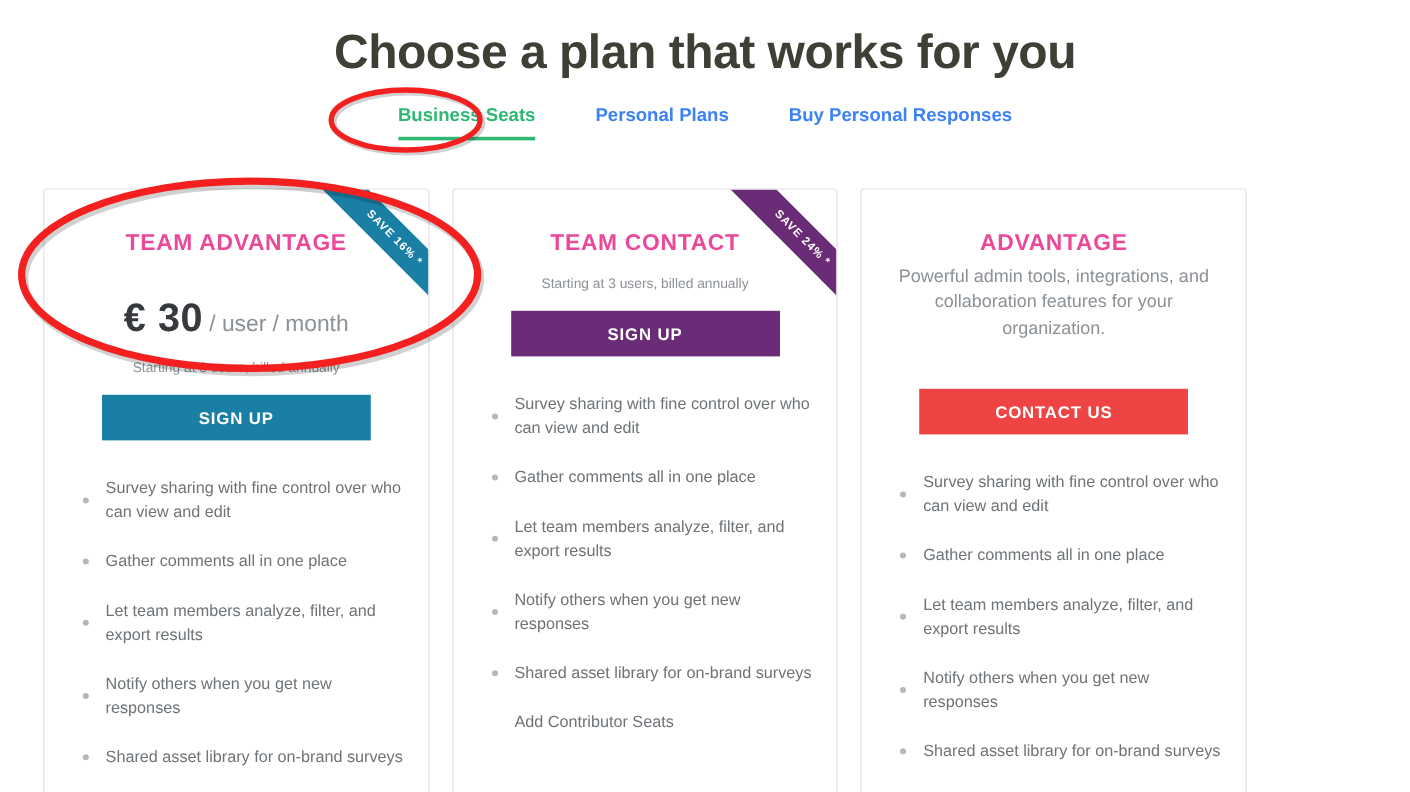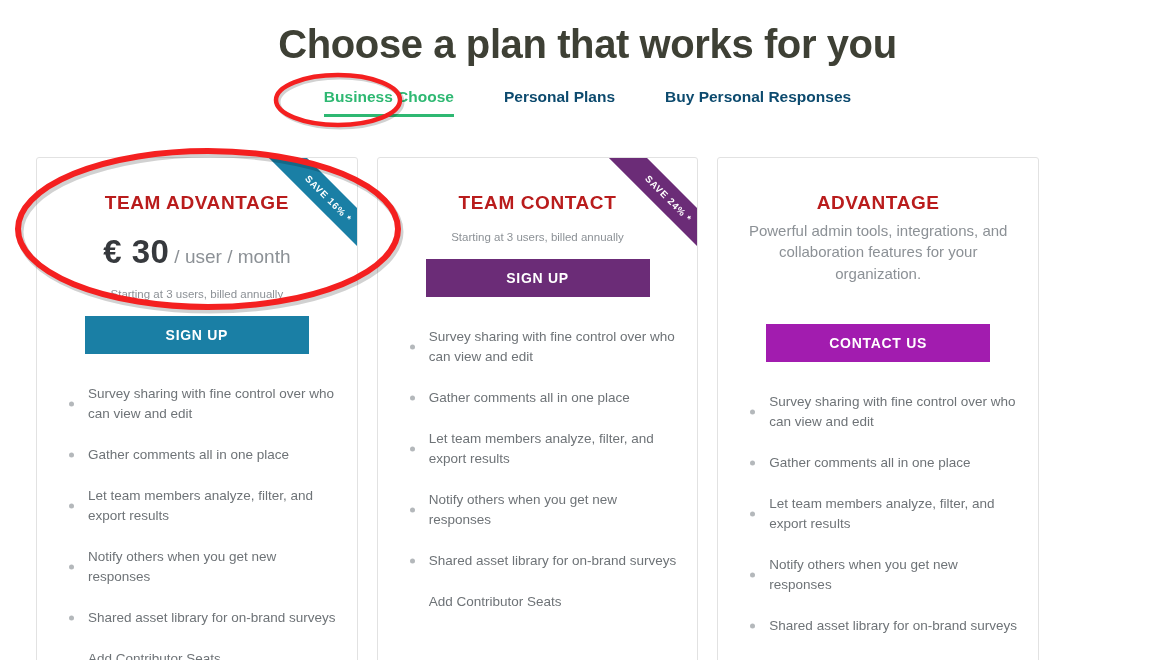--- a/index.html
+++ b/index.html
@@ -26,21 +26,21 @@
     position: absolute;
     top: 88px; left: 0; width: 1175px;
     display: flex;
     justify-content: center;
     align-items: flex-start;
     gap: 50px;
   }
   .tab {
     font-size: 15.5px;
     font-weight: bold;
-    color: #0c4a6e;
+    color: #3b82f6;
     padding-bottom: 9px;
     cursor: pointer;
     white-space: nowrap;
   }
   .tab.active { color: #2eb872; }
   .tab.active .tab-underline {
     display: block;
     height: 3px;
     background: #2eb872;
     margin-top: 8px;
@@ -63,24 +63,24 @@
     border-radius: 3px;
     background: #ffffff;
     overflow: hidden;
     padding-top: 34px;
   }
   .card-name {
     text-align: center;
     font-size: 19px;
     font-weight: bold;
     letter-spacing: 0.6px;
-    color: #b91c1c;
+    color: #ec4899;
   }
   .price-row {
-    margin-top: 19px;
+    margin-top: 32px;
     text-align: center;
     white-space: nowrap;
   }
   .price-main {
     font-size: 33px;
     font-weight: bold;
     color: #36393d;
     letter-spacing: 0.5px;
   }
   .price-unit {
@@ -175,21 +175,21 @@
   .annot-tab    { left: 270px; top: 72px;  width: 138px; height: 58px; }
 </style>
 </head>
 <body>
 
 <div class="page">
 
   <h1 class="page-title">Choose a plan that works for you</h1>
 
   <nav class="tabs" id="tabs">
-      <div class="tab active"><span>Business Choose</span><div class="tab-underline"></div></div>
+      <div class="tab active"><span>Business Seats</span><div class="tab-underline"></div></div>
       <div class="tab"><span>Personal Plans</span></div>
       <div class="tab"><span>Buy Personal Responses</span></div>
     </nav>
 
   <div class="cards" id="cards">
       <div class="card">
         <div class="ribbon">
           <div class="ribbon-band" style="background: rgb(26, 127, 165);">SAVE 16% *</div>
         </div>
         <div class="card-name">TEAM ADVANTAGE</div>
@@ -222,21 +222,21 @@
           <li class="feature"><span class="dot"></span><span>Let team members analyze, filter, and export results</span></li>
           <li class="feature"><span class="dot"></span><span>Notify others when you get new responses</span></li>
           <li class="feature"><span class="dot"></span><span>Shared asset library for on-brand surveys</span></li>
           <li class="feature"><span>Add Contributor Seats</span></li>
         </ul>
       </div>
       <div class="card">
         <div class="card-name">ADVANTAGE</div>
         <div class="card-desc">Powerful admin tools, integrations, and collaboration features for your organization.</div>
         <div class="cta-wrap-desc">
-          <button class="cta" style="background: #a21caf;">CONTACT US</button>
+          <button class="cta" style="background: #ef4444;">CONTACT US</button>
         </div>
         <ul class="features">
           <li class="feature"><span class="dot"></span><span>Survey sharing with fine control over who can view and edit</span></li>
           <li class="feature"><span class="dot"></span><span>Gather comments all in one place</span></li>
           <li class="feature"><span class="dot"></span><span>Let team members analyze, filter, and export results</span></li>
           <li class="feature"><span class="dot"></span><span>Notify others when you get new responses</span></li>
           <li class="feature"><span class="dot"></span><span>Shared asset library for on-brand surveys</span></li>
         </ul>
       </div>
     </div>

